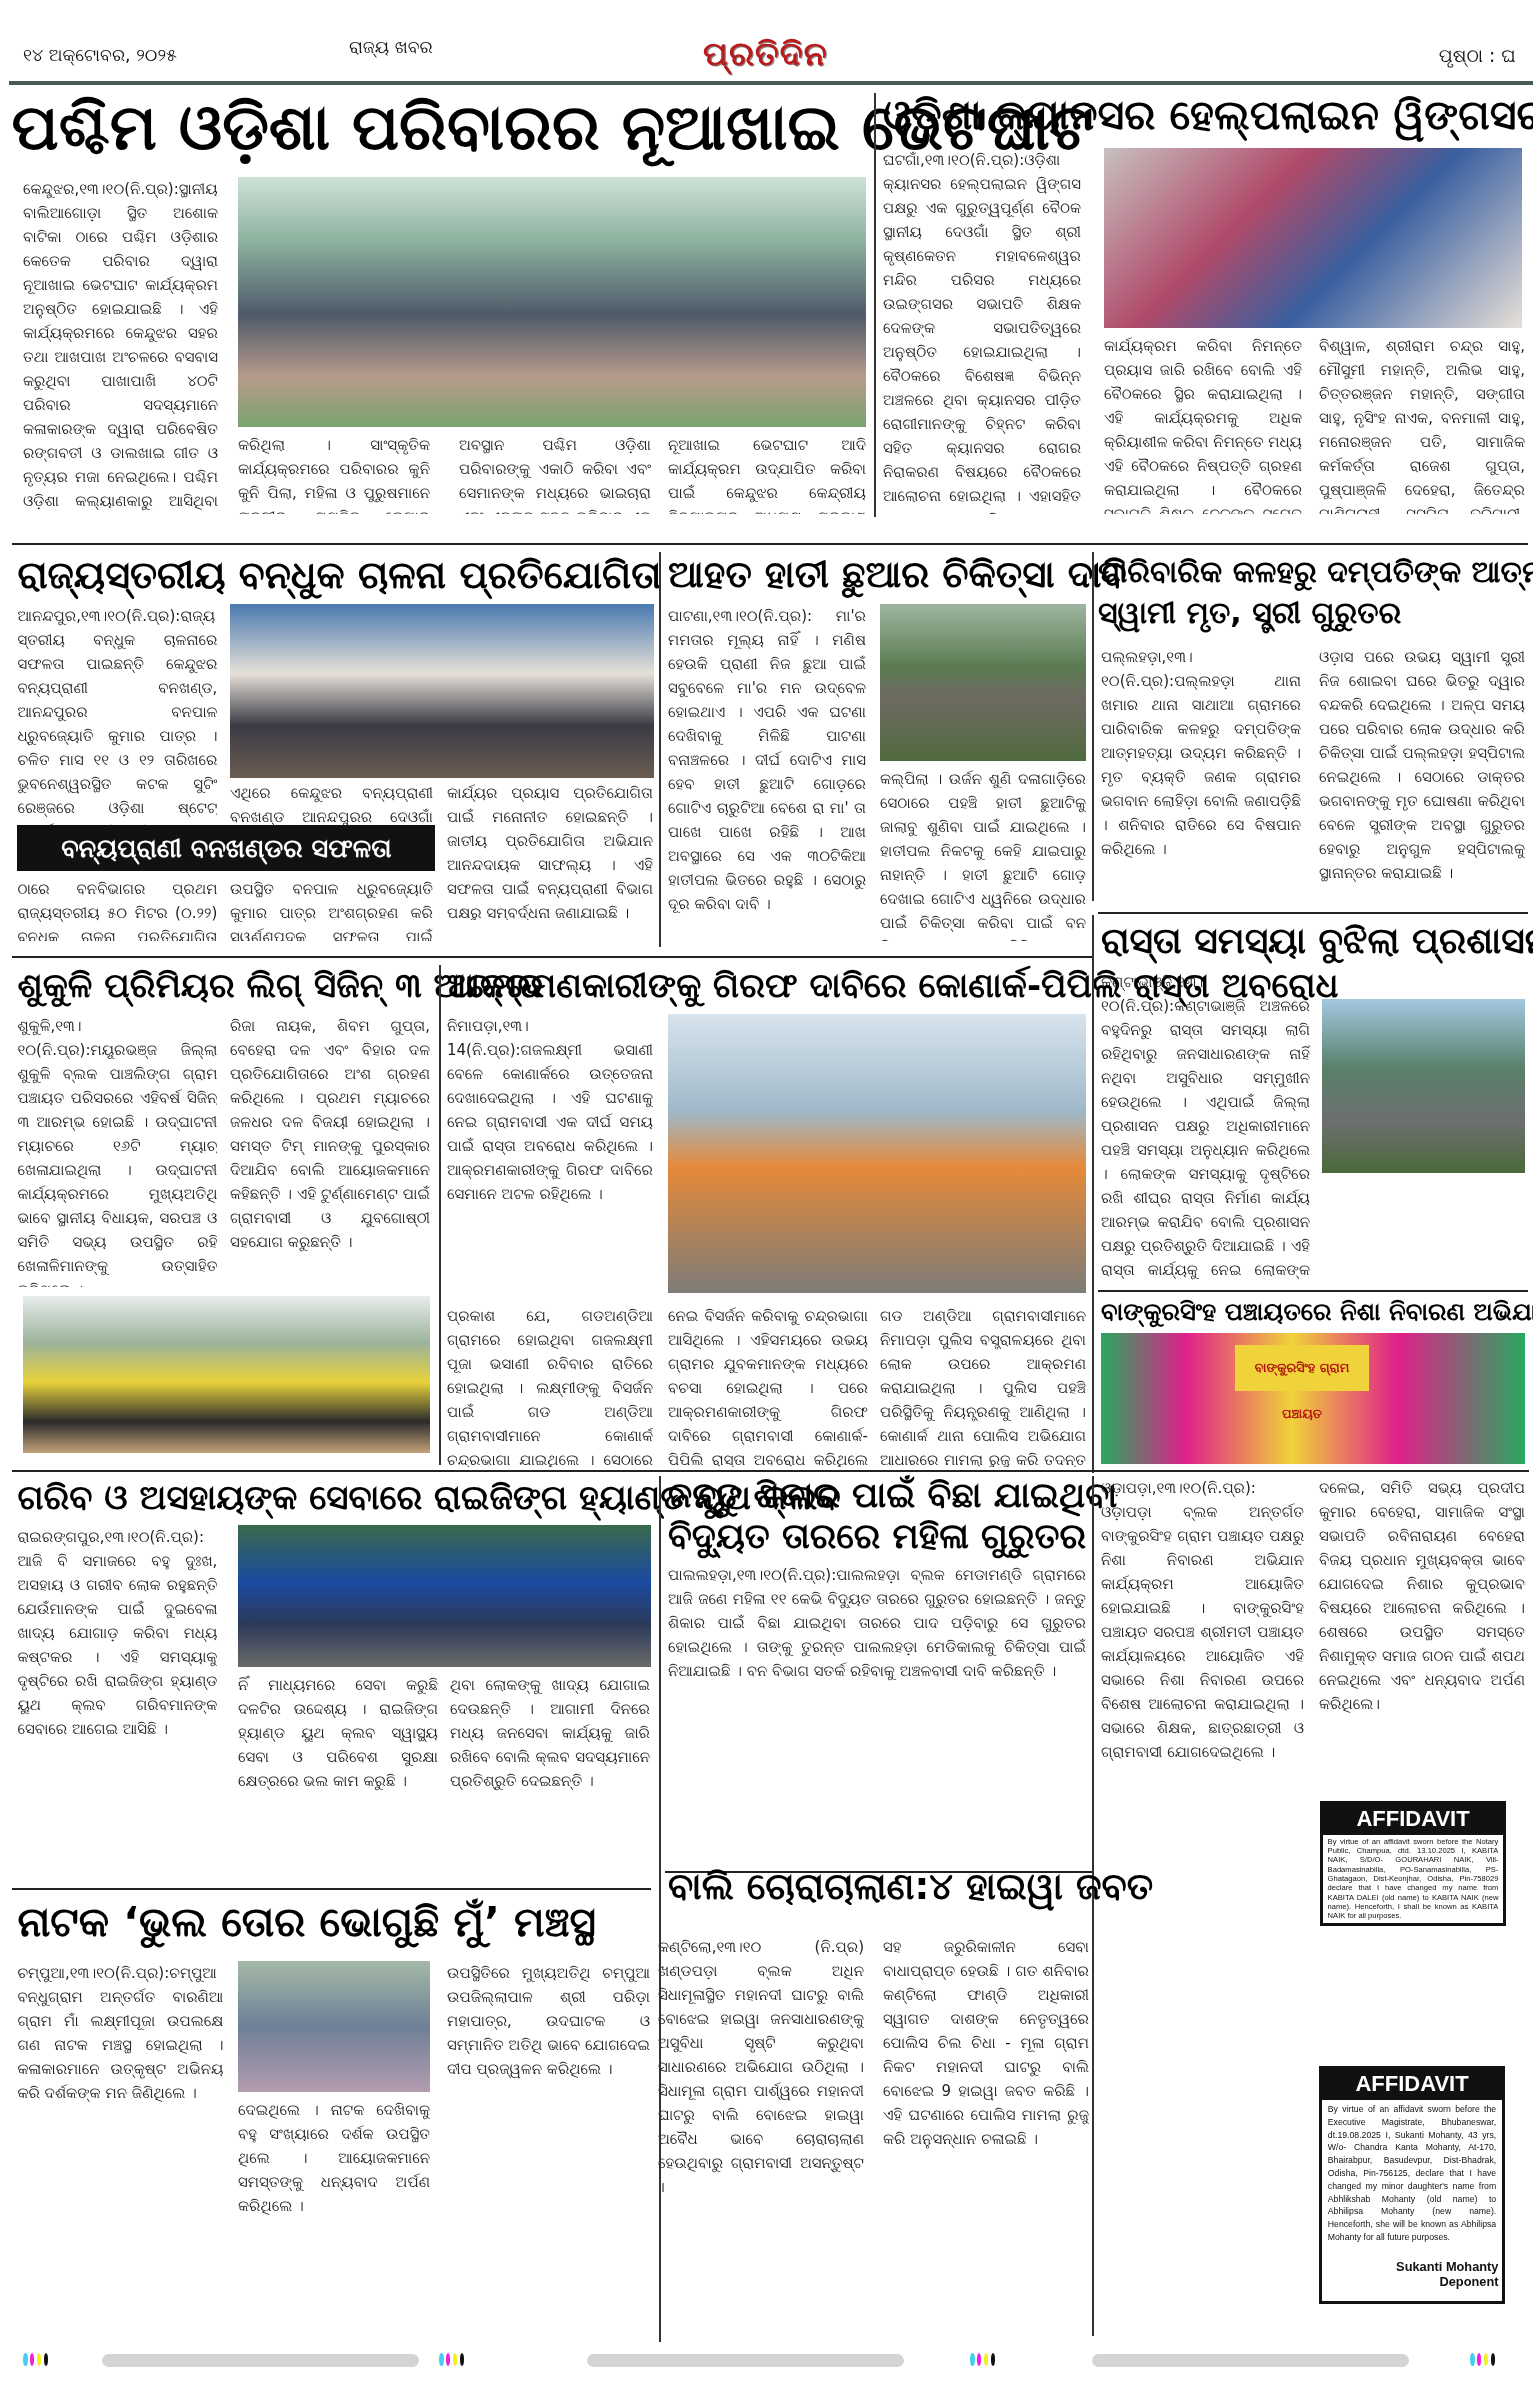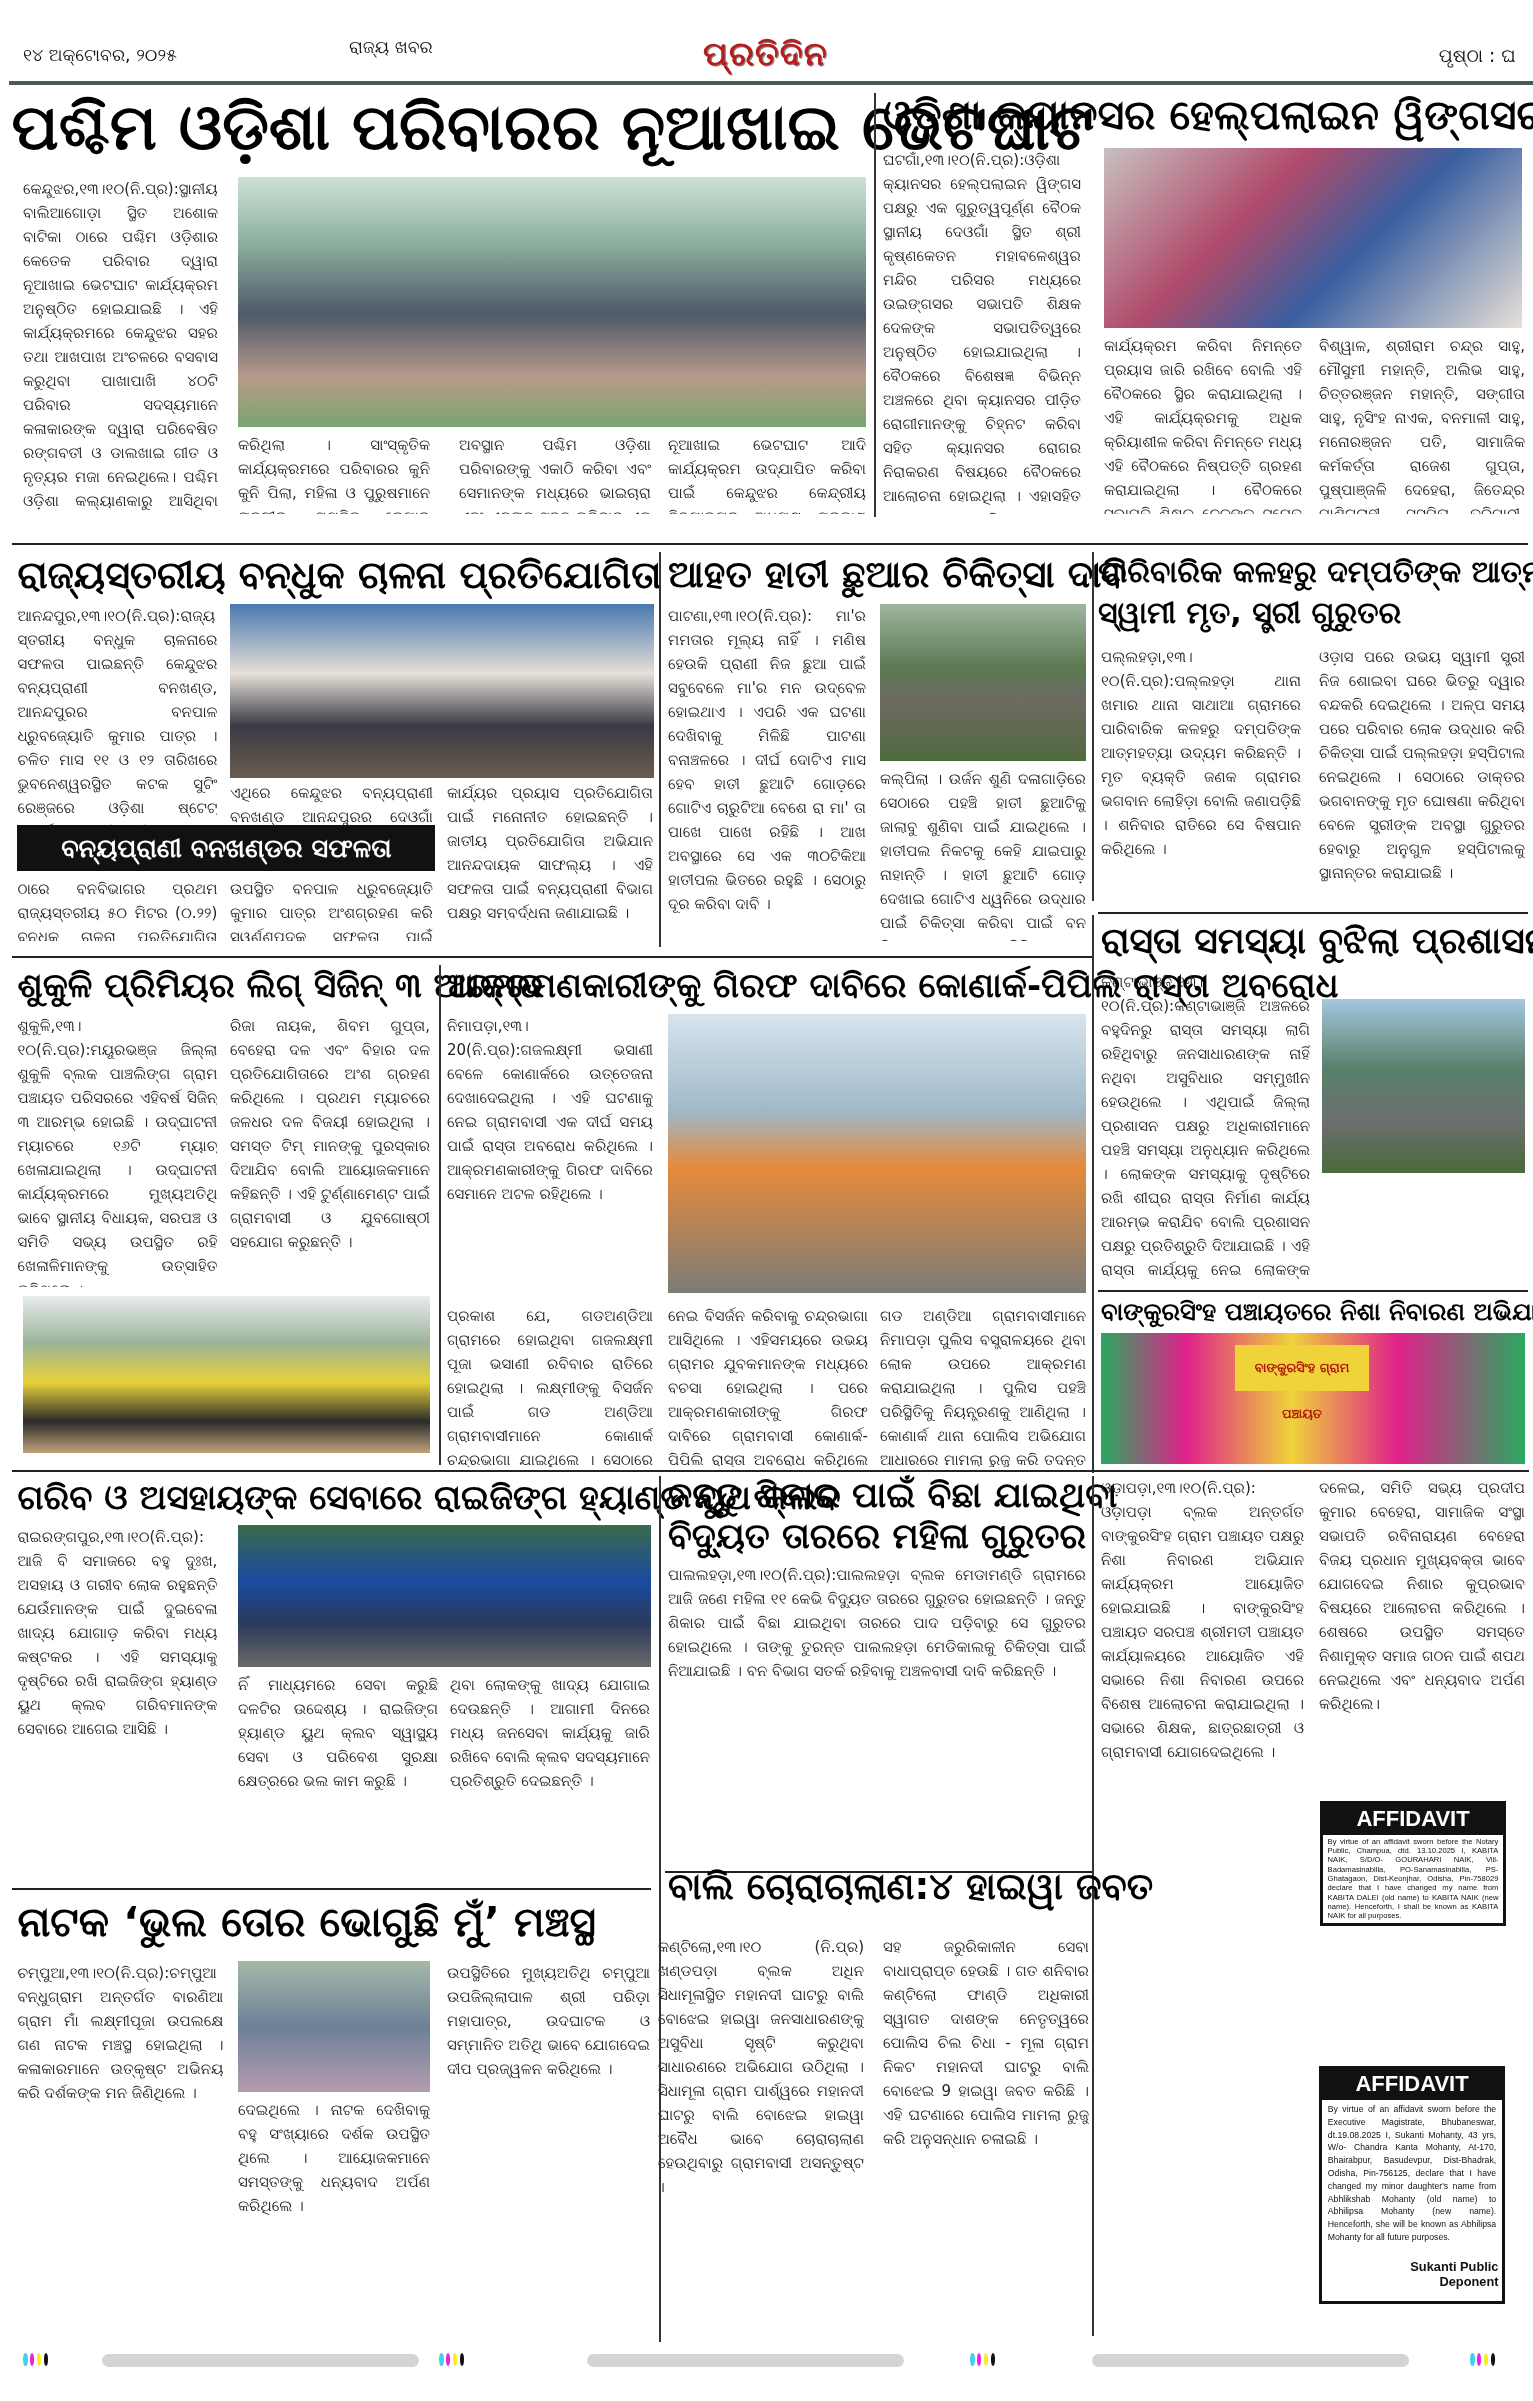--- a/index.html
+++ b/index.html
@@ -99,21 +99,21 @@
 <div class="abs hline" style="left:11.6px;top:956px;width:1081px;"></div>
 
 <div class="abs headline" style="left:17.4px;top:967px;font-size:34px;">ଶୁକୁଳି ପ୍ରିମିୟର ଲିଗ୍ ସିଜିନ୍ ୩ ଆରମ୍ଭ</div>
 <div class="abs body-col" style="left:17.4px;top:1014px;width:200px;height:273px;">ଶୁକୁଳି,୧୩।୧୦(ନି.ପ୍ର):ମୟୂରଭଞ୍ଜ ଜିଲ୍ଲା ଶୁକୁଳି ବ୍ଲକ ପାଞ୍ଚଲିଙ୍ଗ ଗ୍ରାମ ପଞ୍ଚାୟତ ପରିସରରେ ଏହିବର୍ଷ ସିଜିନ୍ ୩ ଆରମ୍ଭ ହୋଇଛି । ଉଦ୍‌ଘାଟନୀ ମ୍ୟାଚରେ ୧୬ଟି ମ୍ୟାଚ୍ ଖେଳାଯାଇଥିଲା । ଉଦ୍‌ଘାଟନୀ କାର୍ଯ୍ୟକ୍ରମରେ ମୁଖ୍ୟଅତିଥି ଭାବେ ସ୍ଥାନୀୟ ବିଧାୟକ, ସରପଞ୍ଚ ଓ ସମିତି ସଭ୍ୟ ଉପସ୍ଥିତ ରହି ଖେଳାଳିମାନଙ୍କୁ ଉତ୍ସାହିତ କରିଥିଲେ ।</div>
 <div class="abs body-col" style="left:230px;top:1014px;width:200px;height:273px;">ରିଜା ନାୟକ, ଶିବମ ଗୁପ୍ତା, ବେହେରା ଦଳ ଏବଂ ବିହାର ଦଳ ପ୍ରତିଯୋଗିତାରେ ଅଂଶ ଗ୍ରହଣ କରିଥିଲେ । ପ୍ରଥମ ମ୍ୟାଚରେ ଜଳଧର ଦଳ ବିଜୟୀ ହୋଇଥିଲା । ସମସ୍ତ ଟିମ୍ ମାନଙ୍କୁ ପୁରସ୍କାର ଦିଆଯିବ ବୋଲି ଆୟୋଜକମାନେ କହିଛନ୍ତି । ଏହି ଟୁର୍ଣ୍ଣାମେଣ୍ଟ ପାଇଁ ଗ୍ରାମବାସୀ ଓ ଯୁବଗୋଷ୍ଠୀ ସହଯୋଗ କରୁଛନ୍ତି ।</div>
 <div class="abs photo ph-cricket" style="left:23px;top:1296px;width:407px;height:157px;"></div>
 
 <div class="abs vline" style="left:439px;top:965px;height:500px;"></div>
 
 <div class="abs headline" style="left:447px;top:967px;font-size:34px;">ଆକ୍ରମଣକାରୀଙ୍କୁ ଗିରଫ ଦାବିରେ କୋଣାର୍କ-ପିପିଲି ରାସ୍ତା ଅବରୋଧ</div>
-<div class="abs body-col" style="left:447px;top:1014px;width:206px;height:291px;">ନିମାପଡ଼ା,୧୩।20(ନି.ପ୍ର):ଗଜଲକ୍ଷ୍ମୀ ଭସାଣୀ ବେଳେ କୋଣାର୍କରେ ଉତ୍ତେଜନା ଦେଖାଦେଇଥିଲା । ଏହି ଘଟଣାକୁ ନେଇ ଗ୍ରାମବାସୀ ଏକ ଦୀର୍ଘ ସମୟ ପାଇଁ ରାସ୍ତା ଅବରୋଧ କରିଥିଲେ । ଆକ୍ରମଣକାରୀଙ୍କୁ ଗିରଫ ଦାବିରେ ସେମାନେ ଅଟଳ ରହିଥିଲେ ।</div>
+<div class="abs body-col" style="left:447px;top:1014px;width:206px;height:291px;">ନିମାପଡ଼ା,୧୩।14(ନି.ପ୍ର):ଗଜଲକ୍ଷ୍ମୀ ଭସାଣୀ ବେଳେ କୋଣାର୍କରେ ଉତ୍ତେଜନା ଦେଖାଦେଇଥିଲା । ଏହି ଘଟଣାକୁ ନେଇ ଗ୍ରାମବାସୀ ଏକ ଦୀର୍ଘ ସମୟ ପାଇଁ ରାସ୍ତା ଅବରୋଧ କରିଥିଲେ । ଆକ୍ରମଣକାରୀଙ୍କୁ ଗିରଫ ଦାବିରେ ସେମାନେ ଅଟଳ ରହିଥିଲେ ।</div>
 <div class="abs photo ph-road" style="left:668px;top:1014px;width:418px;height:279px;"></div>
 <div class="abs body-col" style="left:447px;top:1304px;width:206px;height:163px;">ପ୍ରକାଶ ଯେ, ଗଡଅଣ୍ଡିଆ ଗ୍ରାମରେ ହୋଇଥିବା ଗଜଲକ୍ଷ୍ମୀ ପୂଜା ଭସାଣୀ ରବିବାର ରାତିରେ ହୋଇଥିଲା । ଲକ୍ଷ୍ମୀଙ୍କୁ ବିସର୍ଜନ ପାଇଁ ଗଡ ଅଣ୍ଡିଆ ଗ୍ରାମବାସୀମାନେ କୋଣାର୍କ ଚନ୍ଦ୍ରଭାଗା ଯାଇଥିଲେ । ସେଠାରେ କୋଣାର୍କ ମାଙ୍କଡ଼ ଗୋରଡ଼ି ଗ୍ରାମର ଯୁବକମାନେ ଲକ୍ଷ୍ମୀଙ୍କୁ</div>
 <div class="abs body-col" style="left:668px;top:1304px;width:200px;height:163px;">ନେଇ ବିସର୍ଜନ କରିବାକୁ ଚନ୍ଦ୍ରଭାଗା ଆସିଥିଲେ । ଏହିସମୟରେ ଉଭୟ ଗ୍ରାମର ଯୁବକମାନଙ୍କ ମଧ୍ୟରେ ବଚସା ହୋଇଥିଲା । ପରେ ଆକ୍ରମଣକାରୀଙ୍କୁ ଗିରଫ ଦାବିରେ ଗ୍ରାମବାସୀ କୋଣାର୍କ-ପିପିଲି ରାସ୍ତା ଅବରୋଧ କରିଥିଲେ ।</div>
 <div class="abs body-col" style="left:880px;top:1304px;width:206px;height:163px;">ଗଡ ଅଣ୍ଡିଆ ଗ୍ରାମବାସୀମାନେ ନିମାପଡ଼ା ପୁଲିସ ବସ୍ତ୍ରାଳୟରେ ଥିବା ଲୋକ ଉପରେ ଆକ୍ରମଣ କରାଯାଇଥିଲା । ପୁଲିସ ପହଞ୍ଚି ପରିସ୍ଥିତିକୁ ନିୟନ୍ତ୍ରଣକୁ ଆଣିଥିଲା । କୋଣାର୍କ ଥାନା ପୋଲିସ ଅଭିଯୋଗ ଆଧାରରେ ମାମଲା ରୁଜୁ କରି ତଦନ୍ତ ଆରମ୍ଭ କରିଛି ।</div>
 
 <div class="abs vline" style="left:1092px;top:915px;height:558px;"></div>
 
 <div class="abs hline" style="left:1098px;top:1290px;width:430px;"></div>
 <div class="abs headline" style="left:1101px;top:1299px;font-size:24.4px;">ବାଙ୍କୁରସିଂହ ପଞ୍ଚାୟତରେ ନିଶା ନିବାରଣ ଅଭିଯାନ</div>
 <div class="abs photo ph-stage" style="left:1101px;top:1333px;width:424px;height:131px;">
@@ -142,21 +142,21 @@
 <div class="abs affidavit" style="left:1320px;top:1801px;width:180px;height:119px;overflow:hidden;">
   <div class="aff-head" style="font-size:22px;padding:2.3px 0;">AFFIDAVIT</div>
   <div class="aff-body" style="font-size:7.6px;line-height:9.3px;padding:2.3px 4.6px;">By virtue of an affidavit sworn before the Notary Public, Champua, dtd. 13.10.2025 I, KABITA NAIK, S/D/O- GOURAHARI NAIK, Vill-Badamasinabilla, PO-Sanamasinabilla, PS-Ghatagaon, Dist-Keonjhar, Odisha, Pin-758029 declare that I have changed my name from KABITA DALEI (old name) to KABITA NAIK (new name). Henceforth, I shall be known as KABITA NAIK for all purposes.</div>
   <div class="aff-sign" style="font-size:7.6px;padding-right:23px;">KABITANAIK</div>
   <div class="aff-sign" style="font-size:7.6px;padding-right:23px;">Deponet</div>
 </div>
 
 <div class="abs affidavit" style="left:1319px;top:2066px;width:180px;height:232px;">
   <div class="aff-head" style="font-size:22px;padding:2.3px 0;">AFFIDAVIT</div>
   <div class="aff-body" style="font-size:8.7px;line-height:12.8px;padding:3.5px 5.8px;">By virtue of an affidavit sworn before the Executive Magistrate, Bhubaneswar, dt.19.08.2025 I, Sukanti Mohanty, 43 yrs, W/o- Chandra Kanta Mohanty, At-170, Bhairabpur, Basudevpur, Dist-Bhadrak, Odisha, Pin-756125, declare that I have changed my minor daughter's name from Abhlikshab Mohanty (old name) to Abhilipsa Mohanty (new name). Henceforth, she will be known as Abhilipsa Mohanty for all future purposes.</div>
-  <div class="aff-sign" style="font-size:12.8px;padding:11.6px 3.5px 0 0;">Sukanti Public</div>
+  <div class="aff-sign" style="font-size:12.8px;padding:11.6px 3.5px 0 0;">Sukanti Mohanty</div>
   <div class="aff-sign" style="font-size:12.8px;padding-right:3.5px;">Deponent</div>
 </div>
 
 <div class="abs hline" style="left:11.6px;top:1888px;width:639px;"></div>
 <div class="abs hline" style="left:665px;top:1871px;width:427px;"></div>
 
 <div class="abs headline" style="left:668px;top:1867px;font-size:37px;">ବାଲି ଚୋରାଚାଲାଣ:୪ ହାଇୱା ଜବତ</div>
 <div class="abs body-col" style="left:658px;top:1935px;width:206px;height:401px;">କଣ୍ଟିଲୋ,୧୩।୧୦ (ନି.ପ୍ର) ଖଣ୍ଡପଡ଼ା ବ୍ଲକ ଅଧିନ ସିଧାମୂଳାସ୍ଥିତ ମହାନଦୀ ଘାଟରୁ ବାଲି ବୋଝେଇ ହାଇୱା ଜନସାଧାରଣଙ୍କୁ ଅସୁବିଧା ସୃଷ୍ଟି କରୁଥିବା ସାଧାରଣରେ ଅଭିଯୋଗ ଉଠିଥିଲା । ସିଧାମୂଳା ଗ୍ରାମ ପାର୍ଶ୍ୱରେ ମହାନଦୀ ଘାଟରୁ ବାଲି ବୋଝେଇ ହାଇୱା ଅବୈଧ ଭାବେ ଚୋରାଚାଲାଣ ହେଉଥିବାରୁ ଗ୍ରାମବାସୀ ଅସନ୍ତୁଷ୍ଟ ।</div>
 <div class="abs body-col" style="left:883px;top:1935px;width:206px;height:401px;">ସହ ଜରୁରିକାଳୀନ ସେବା ବାଧାପ୍ରାପ୍ତ ହେଉଛି । ଗତ ଶନିବାର କଣ୍ଟିଲୋ ଫାଣ୍ଡି ଅଧିକାରୀ ସ୍ୱାଗତ ଦାଶଙ୍କ ନେତୃତ୍ୱରେ ପୋଲିସ ଚିଲ ଚିଧା - ମୂଳା ଗ୍ରାମ ନିକଟ ମହାନଦୀ ଘାଟରୁ ବାଲି ବୋଝେଇ 9 ହାଇୱା ଜବତ କରିଛି । ଏହି ଘଟଣାରେ ପୋଲିସ ମାମଲା ରୁଜୁ କରି ଅନୁସନ୍ଧାନ ଚଳାଇଛି ।</div>
 

